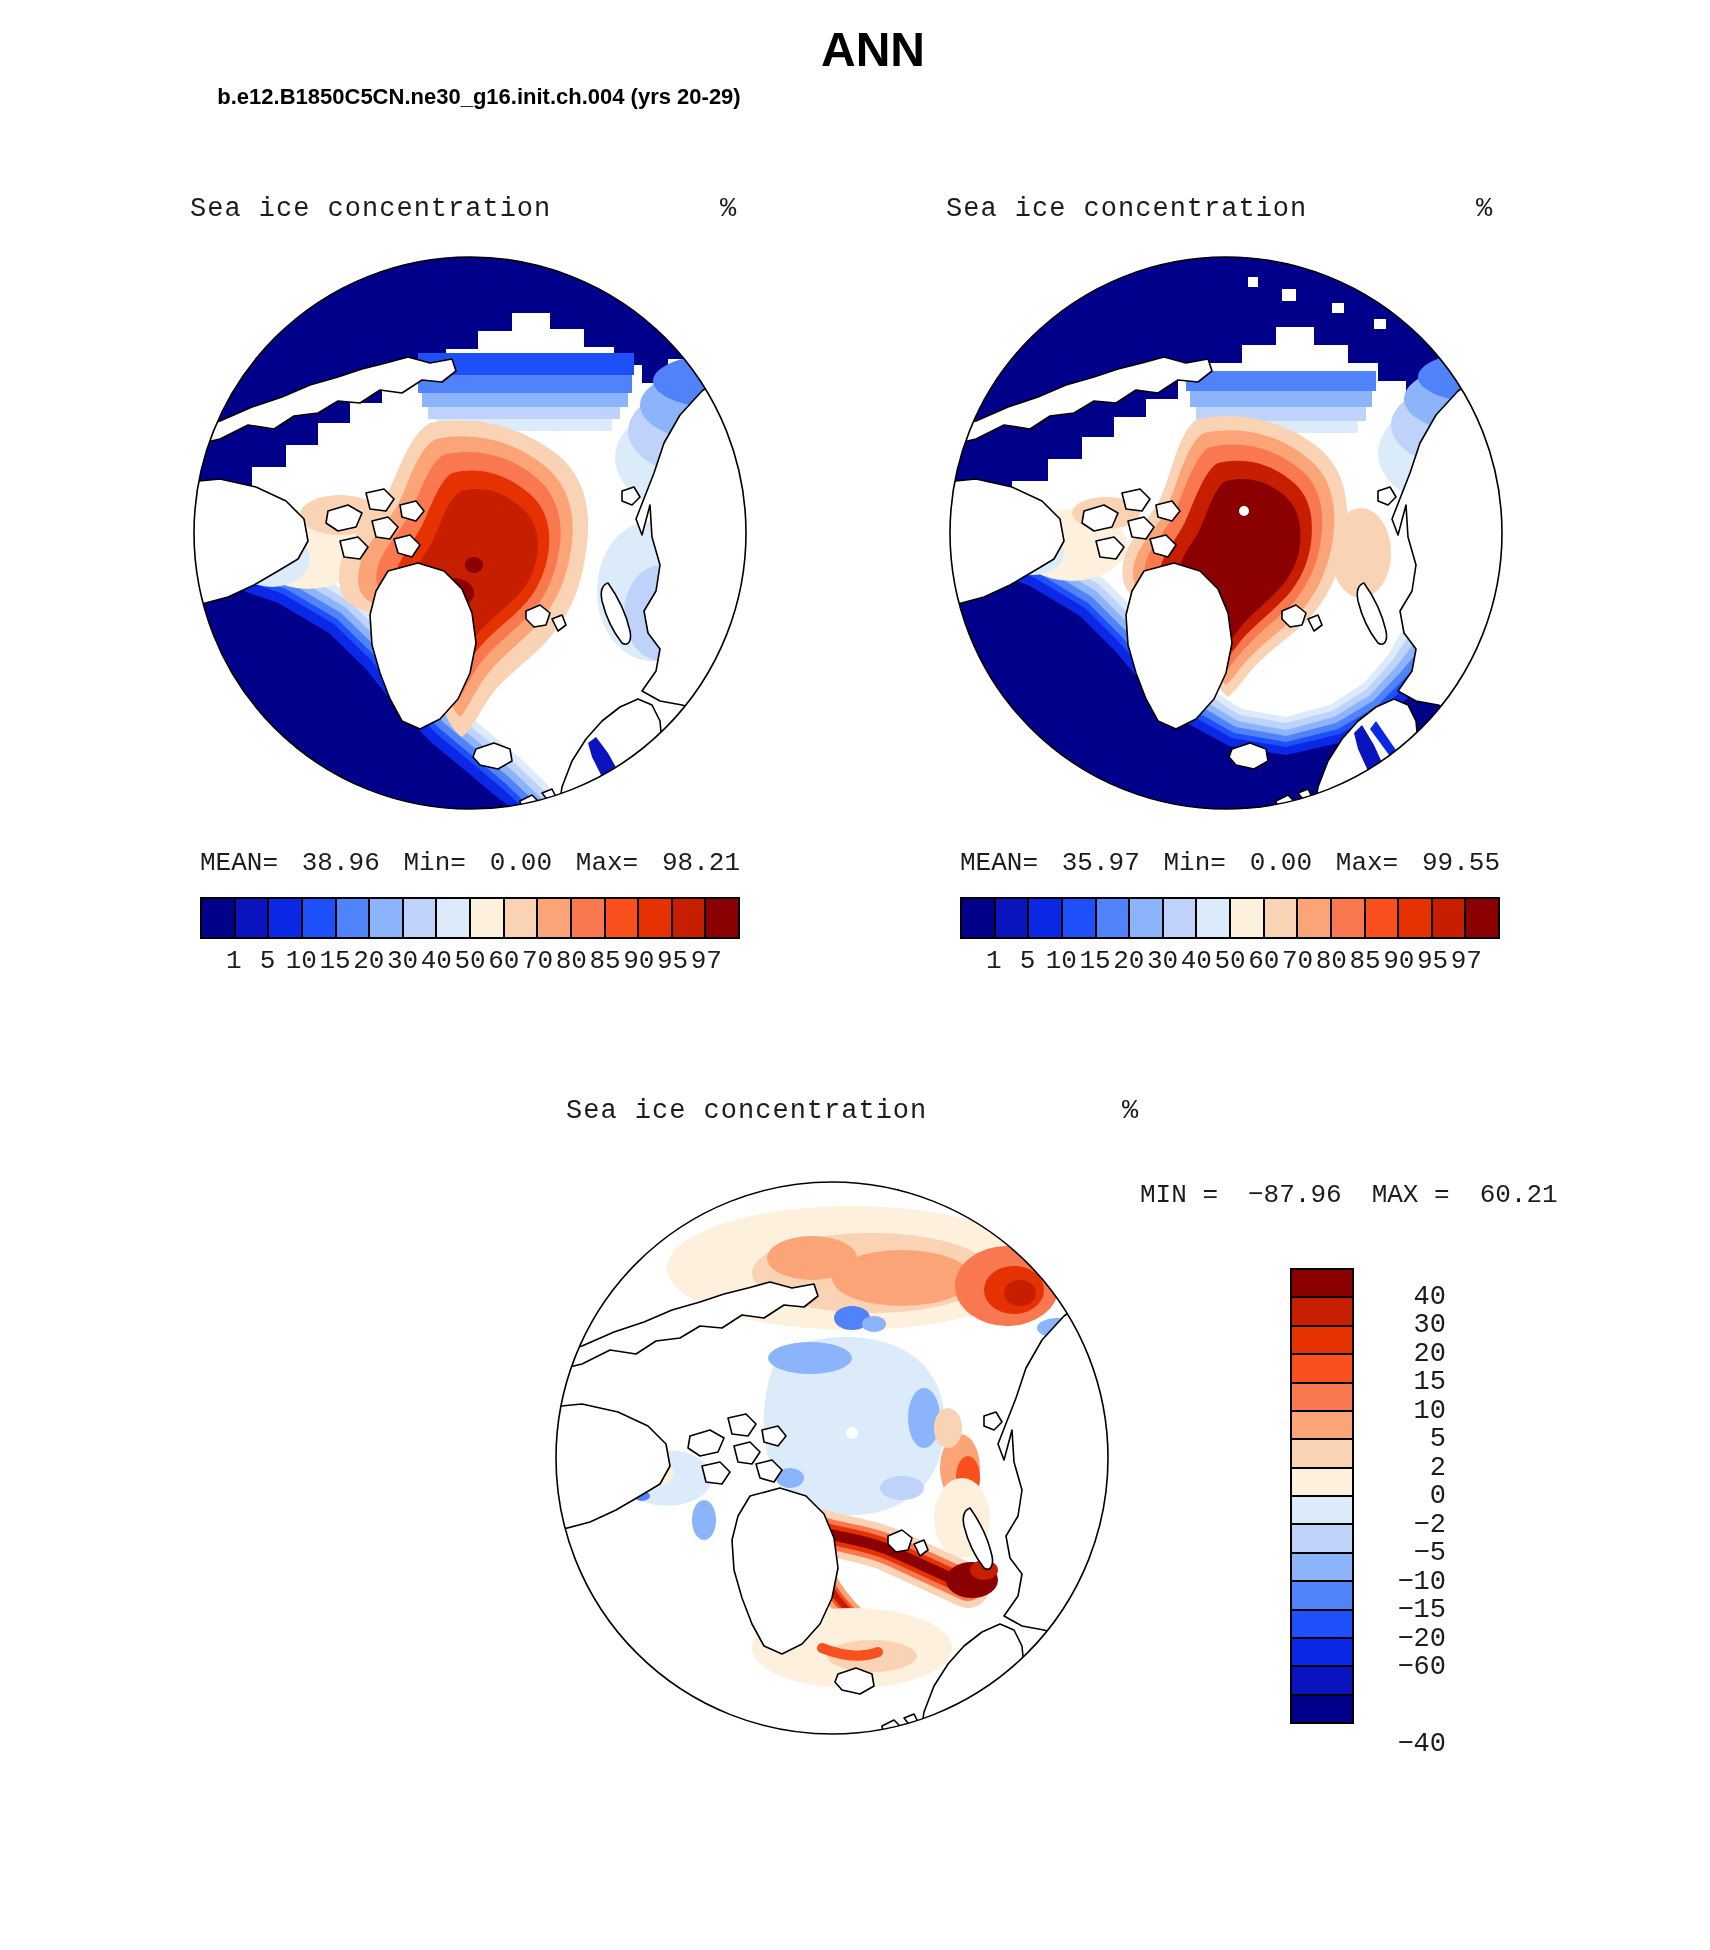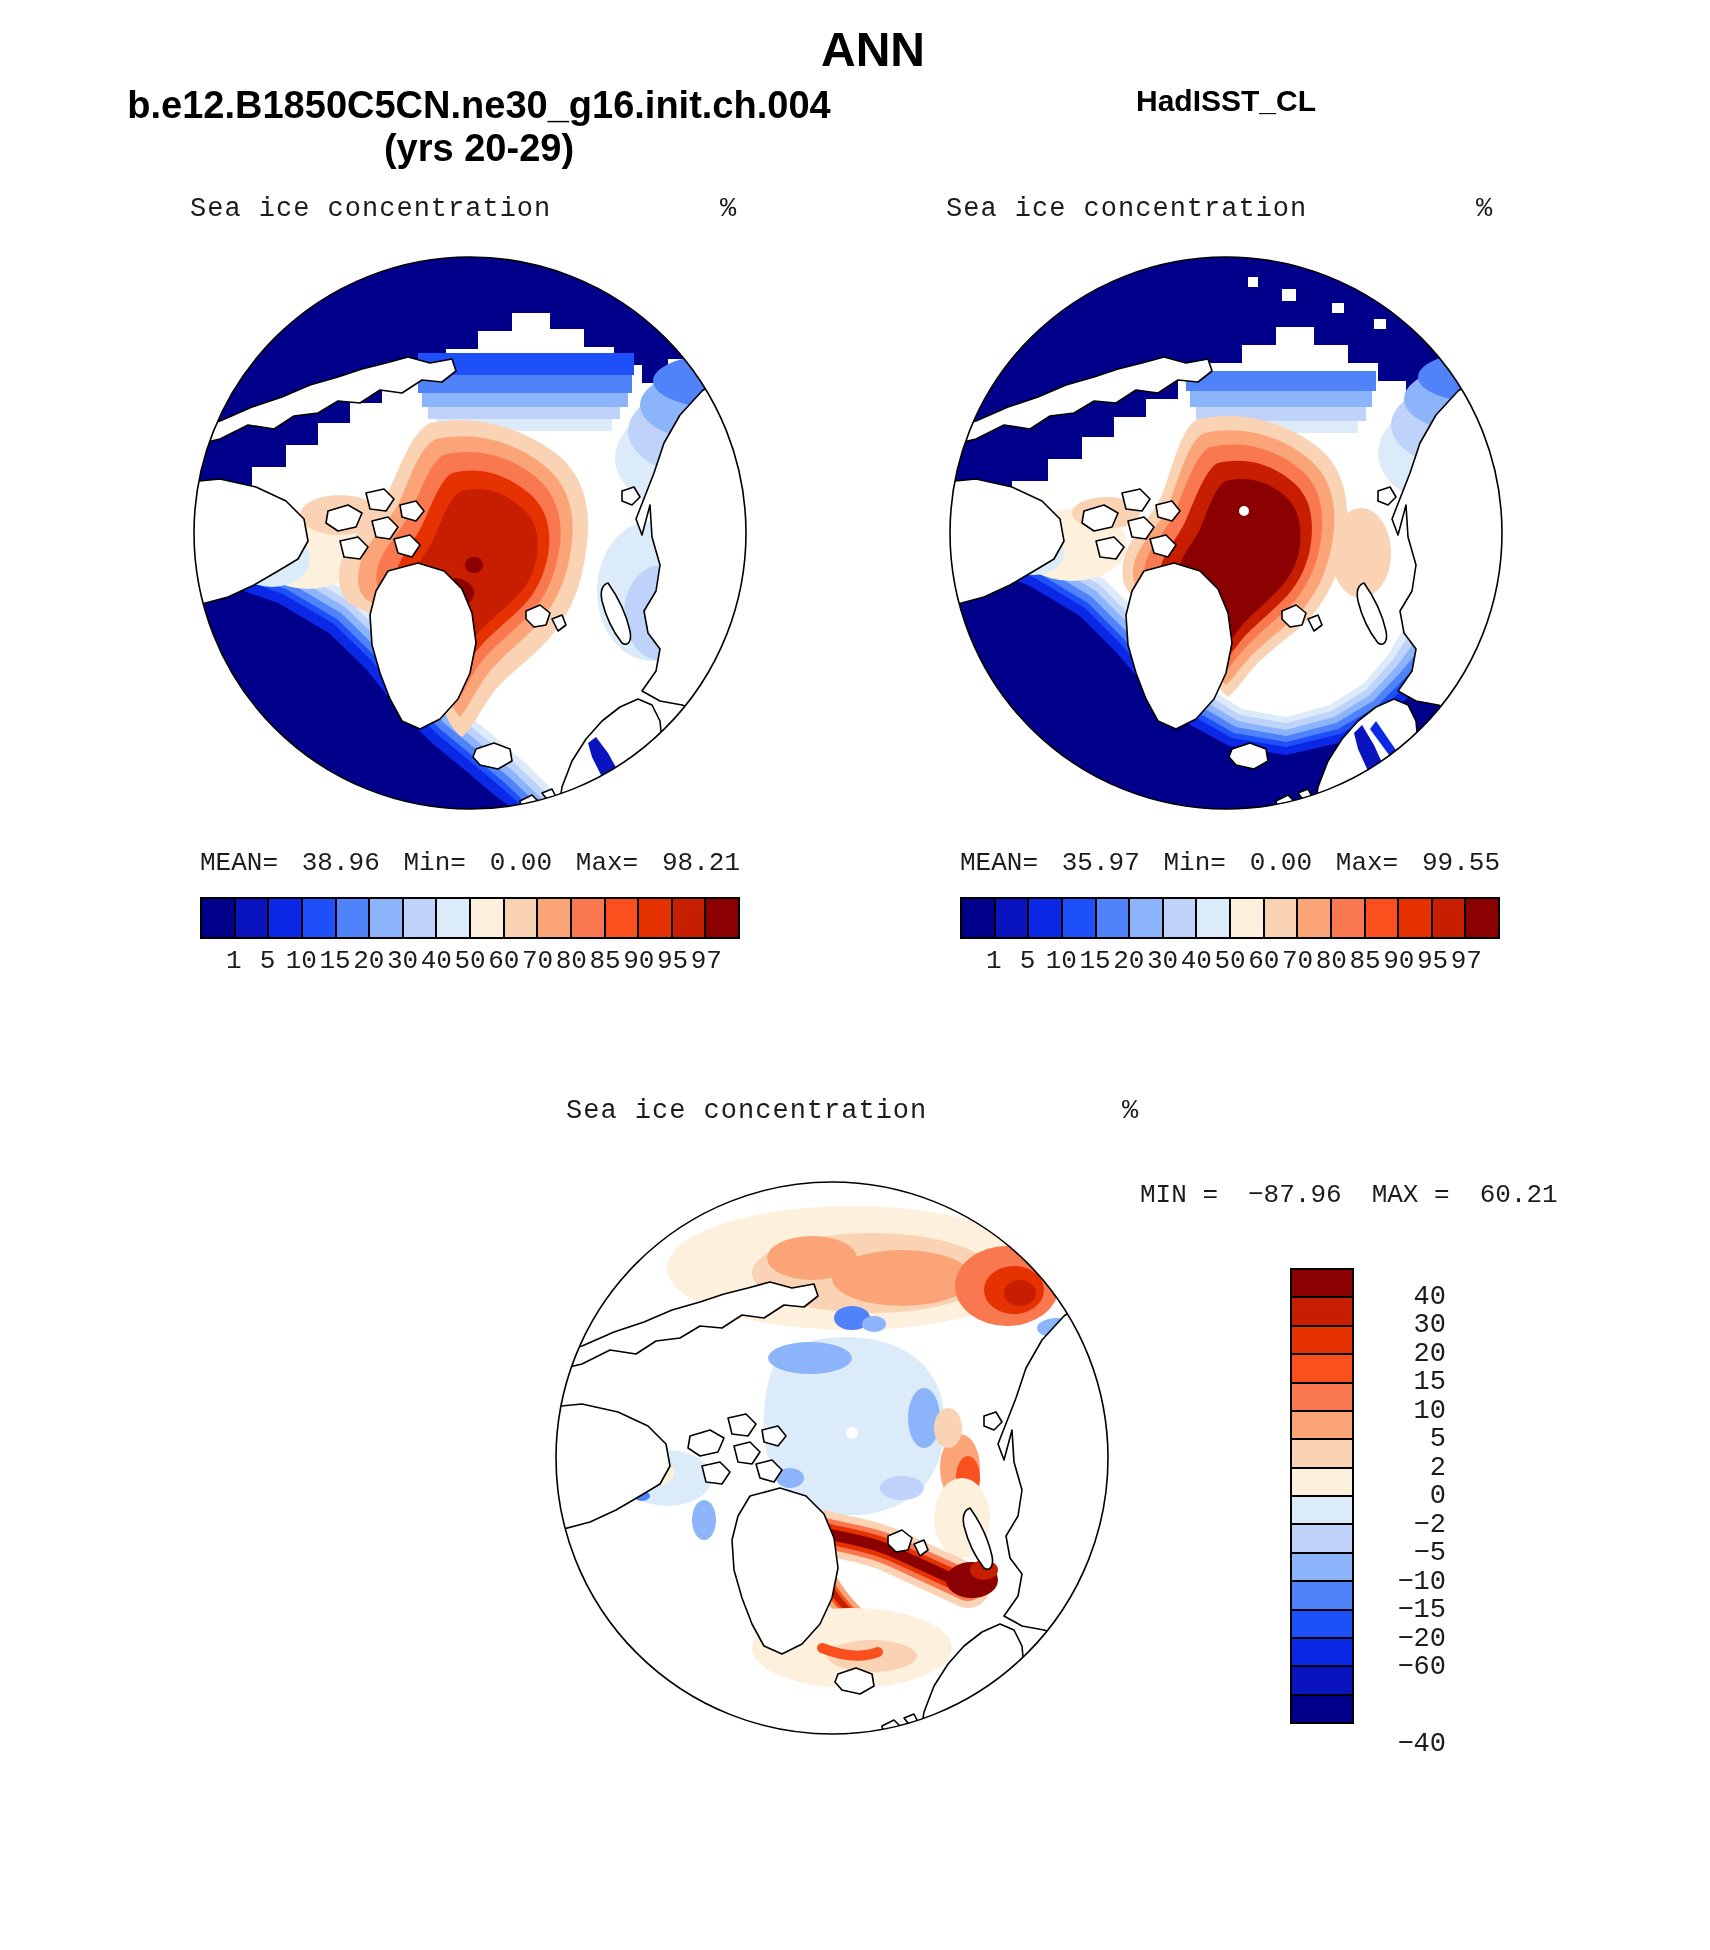--- a/index.html
+++ b/index.html
@@ -1,20 +1,20 @@
 <!DOCTYPE html>
 <html style="--c0: #00008B; --c1: #0A14BE; --c2: #0A28E6; --c3: #1E50FA; --c4: #5082FA; --c5: #8CB4FA; --c6: #BED2FA; --c7: #DCEBFA; --c8: #FDF0DC; --c9: #FAD2B4; --c10: #FAA478; --c11: #FA7850; --c12: #FA501E; --c13: #E63200; --c14: #C81E00; --c15: #8B0000;"><head>
 <meta charset="utf-8">
 <style>
   html,body{margin:0;padding:0;background:#ffffff;}
   .page{position:relative;width:1710px;height:1950px;background:#fff;color:#000;overflow:hidden;padding-left:36px;}
   .bold-title{font-family:"Liberation Sans","DejaVu Sans",sans-serif;font-weight:700;}
   .ncl{font-family:"Liberation Mono","DejaVu Sans Mono",monospace;color:#1c1c1c;}
   .main-title{position:absolute;left:0;top:22px;width:100%;text-align:center;font-size:48px;letter-spacing:0px;}
-  .sub-model{position:absolute;left:88px;top:84px;width:782px;text-align:center;font-size:38px;}
+  .sub-model{position:absolute;left:88px;top:84px;width:782px;text-align:center;font-size:22px;}
   .sub-obs{position:absolute;left:946px;top:84px;width:560px;text-align:center;font-size:30px;}
   .diff-title{position:absolute;left:300px;top:1010px;width:1110px;text-align:center;font-size:30px;}
   .panel-title{position:absolute;font-size:27px;letter-spacing:1px;white-space:nowrap;}
   .pct{position:absolute;font-size:27px;}
   .map-svg{position:absolute;width:560px;height:560px;}
   .stats{position:absolute;width:540px;display:flex;justify-content:space-between;font-size:26px;white-space:nowrap;}
   .cbar-h{position:absolute;width:540px;height:42px;display:flex;border:2px solid #000;box-sizing:border-box;background:#fff;}
   .cbar-h .cbar-cell{flex:1;border-right:2px solid #000;}
   .cbar-h .cbar-cell:last-child{border-right:none;}
   .hticks{position:absolute;width:540px;height:32px;font-size:26px;}
@@ -52,21 +52,20 @@
         <path d="M 432 238 L 444 234 L 450 244 L 442 252 L 432 248 Z"></path>
         <path d="M 492 56 C 510 74 522 96 524 120 C 524 130 518 132 512 124 C 502 108 494 86 488 66 Z"></path>
         <path d="M 330 548 L 342 542 L 350 550 L 344 560 L 332 560 Z"></path>
         <path d="M 352 540 L 362 536 L 366 544 L 360 550 Z"></path>
       </g>
     </defs>
   </svg>
 
   <div class="bold-title main-title">ANN</div>
   <div class="bold-title sub-model">b.e12.B1850C5CN.ne30_g16.init.ch.004 (yrs 20-29)</div>
-  <div class="bold-title sub-obs">HadISST_CL</div>
 
   <div class="ncl panel-title" style="left:190px;top:194px">Sea ice concentration</div>
   <div class="ncl pct" style="left:720px;top:194px">%</div>
 
   <div class="ncl panel-title" style="left:946px;top:194px">Sea ice concentration</div>
   <div class="ncl pct" style="left:1476px;top:194px">%</div>
 
   <svg class="map-svg" style="left:190px;top:253px" viewBox="0 0 560 560">
     <defs>
         <clipPath id="clipM">

